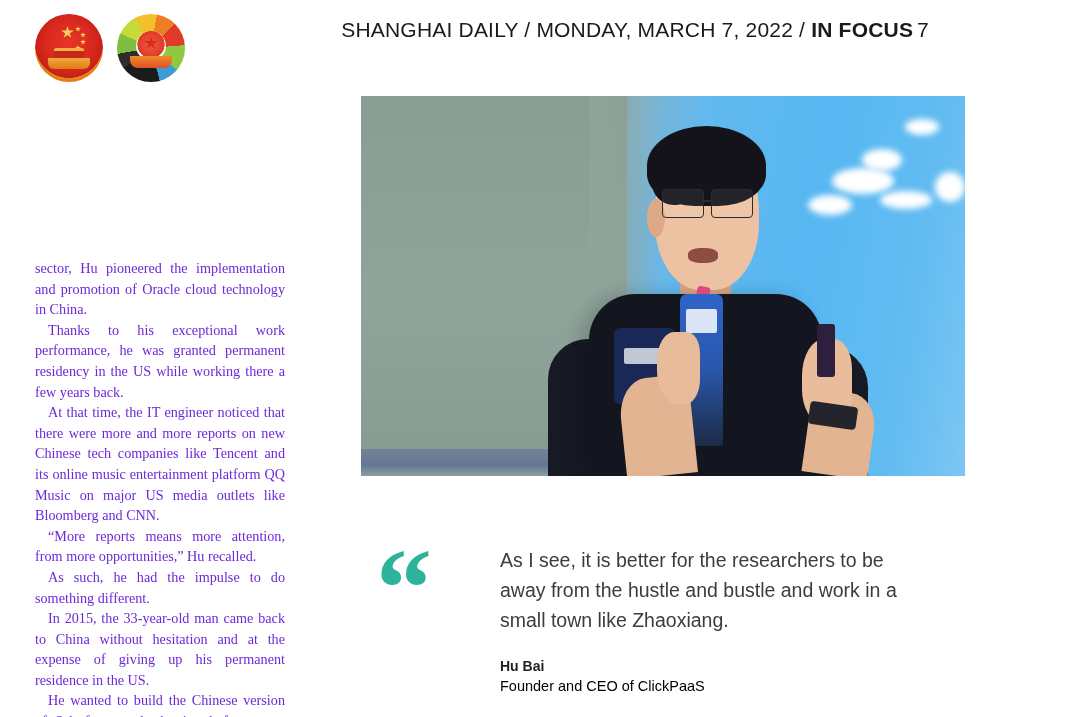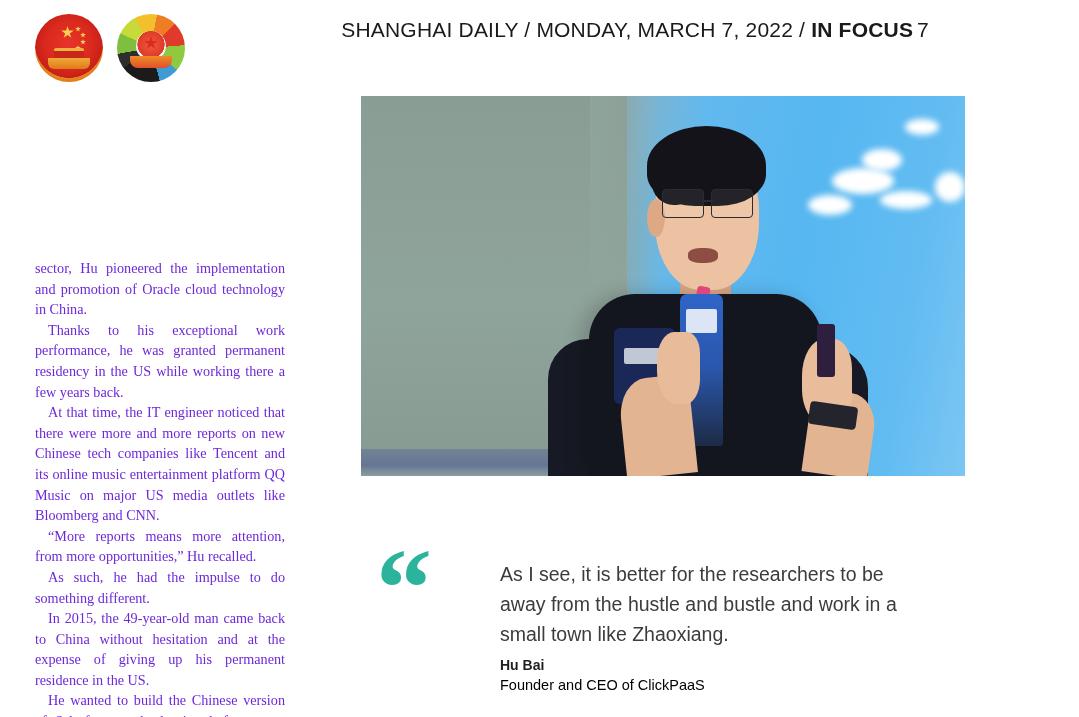--- a/index.html
+++ b/index.html
@@ -438,33 +438,33 @@
     font-size: 112px;
     line-height: 1;
     font-weight: bold;
     color: #2cb39b;
     letter-spacing: -2px;
     user-select: none;
   }
   #quote-body {
     position: absolute;
     left: 124px;
-    top: 23px;
+    top: 9px;
     width: 430px;
   }
   #quote-text {
     margin: 0;
     font-family: "Liberation Sans", sans-serif;
     font-size: 19.5px;
     line-height: 30px;
     color: #3c3c3c;
     font-weight: 400;
   }
   #quote-attrib {
-    margin-top: 7px;
+    margin-top: 22px;
   }
   #attrib-name {
     font-family: "Liberation Sans", sans-serif;
     font-size: 14px;
     font-weight: bold;
     color: #1f1f1f;
     line-height: 19px;
   }
   #attrib-role {
     font-family: "Liberation Sans", sans-serif;
@@ -498,21 +498,21 @@
 
   <div id="header-line"><span>SHANGHAI DAILY</span><span> / </span><span>MONDAY, MARCH 7, 2022</span><span> / </span><span class="bold">IN FOCUS</span><span class="pagenum">7</span></div>
 </div>
 
 <div id="article-column">
   <p class="no-indent">sector, Hu pioneered the implementation and promotion of Oracle cloud technology in China.</p>
   <p>Thanks to his exceptional work performance, he was granted permanent residency in the US while working there a few years back.</p>
   <p>At that time, the IT engineer noticed that there were more and more reports on new Chinese tech companies like Tencent and its online music entertainment platform QQ Music on major US media outlets like Bloomberg and CNN.</p>
   <p>“More reports means more attention, from more opportunities,” Hu recalled.</p>
   <p>As such, he had the impulse to do something different.</p>
-  <p>In 2015, the 49-year-old man came back to China without hesitation and at the expense of giving up his permanent residence in the US.</p>
+  <p>In 2015, the 33-year-old man came back to China without hesitation and at the expense of giving up his permanent residence in the US.</p>
   <p>He wanted to build the Chinese version of Salesforce, a leader in platform as a service.</p>
 </div>
 
 <div id="photo">
   <div class="ph-sky"></div>
   <div class="ph-leftwall"></div>
   <div class="ph-wallband"></div>
 
   <div class="ph-cloud c5"></div>
   <div class="ph-cloud c2"></div>

